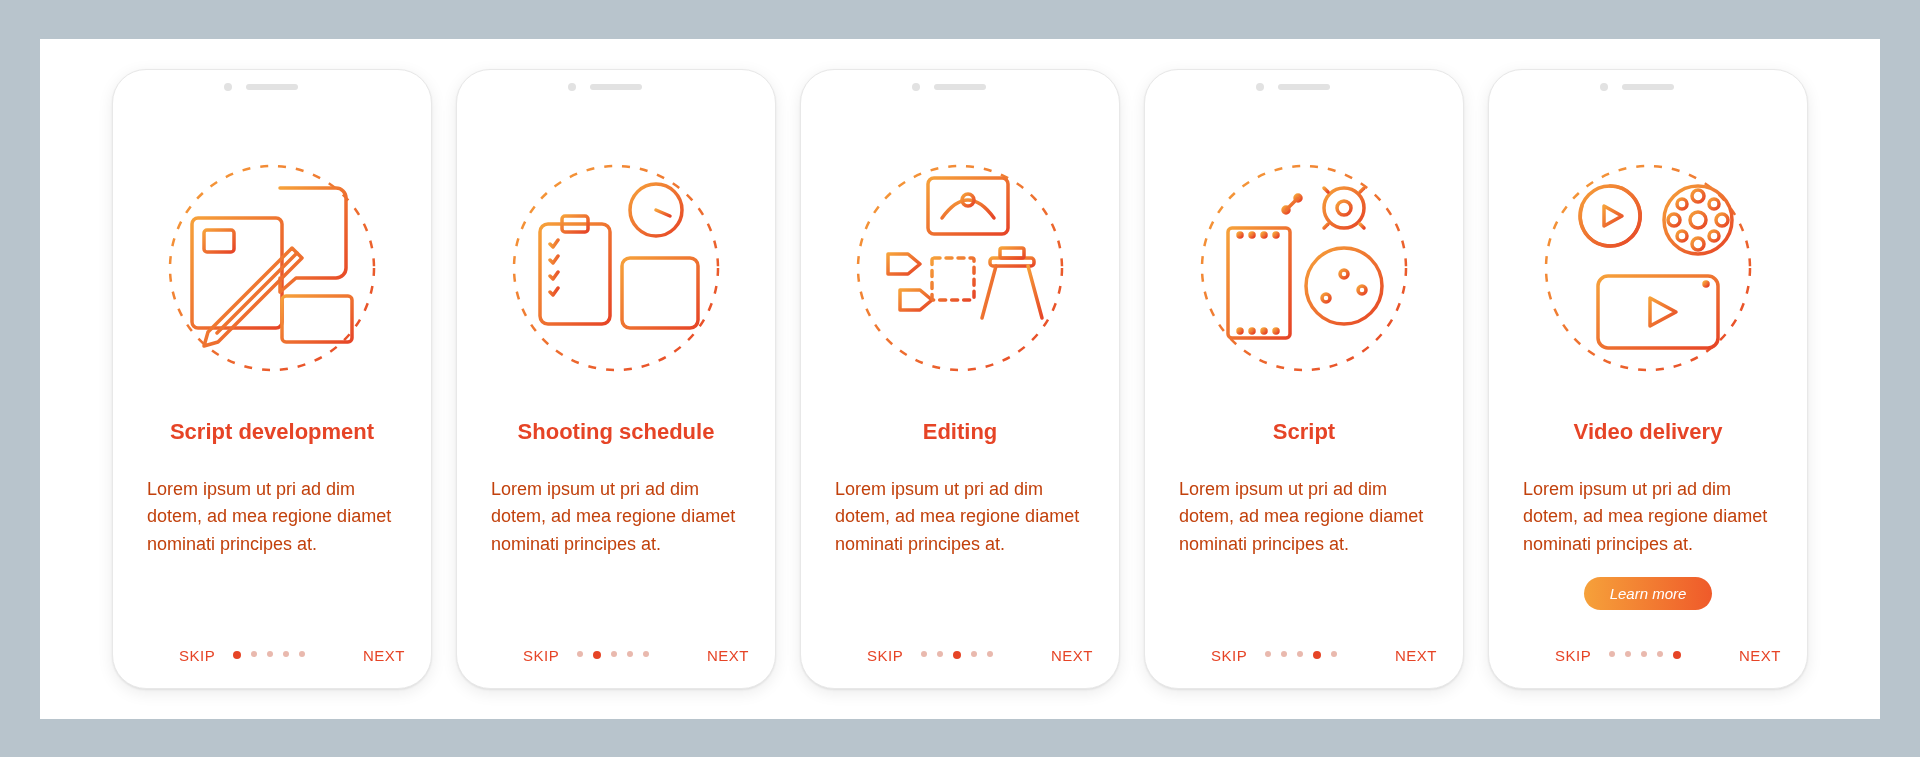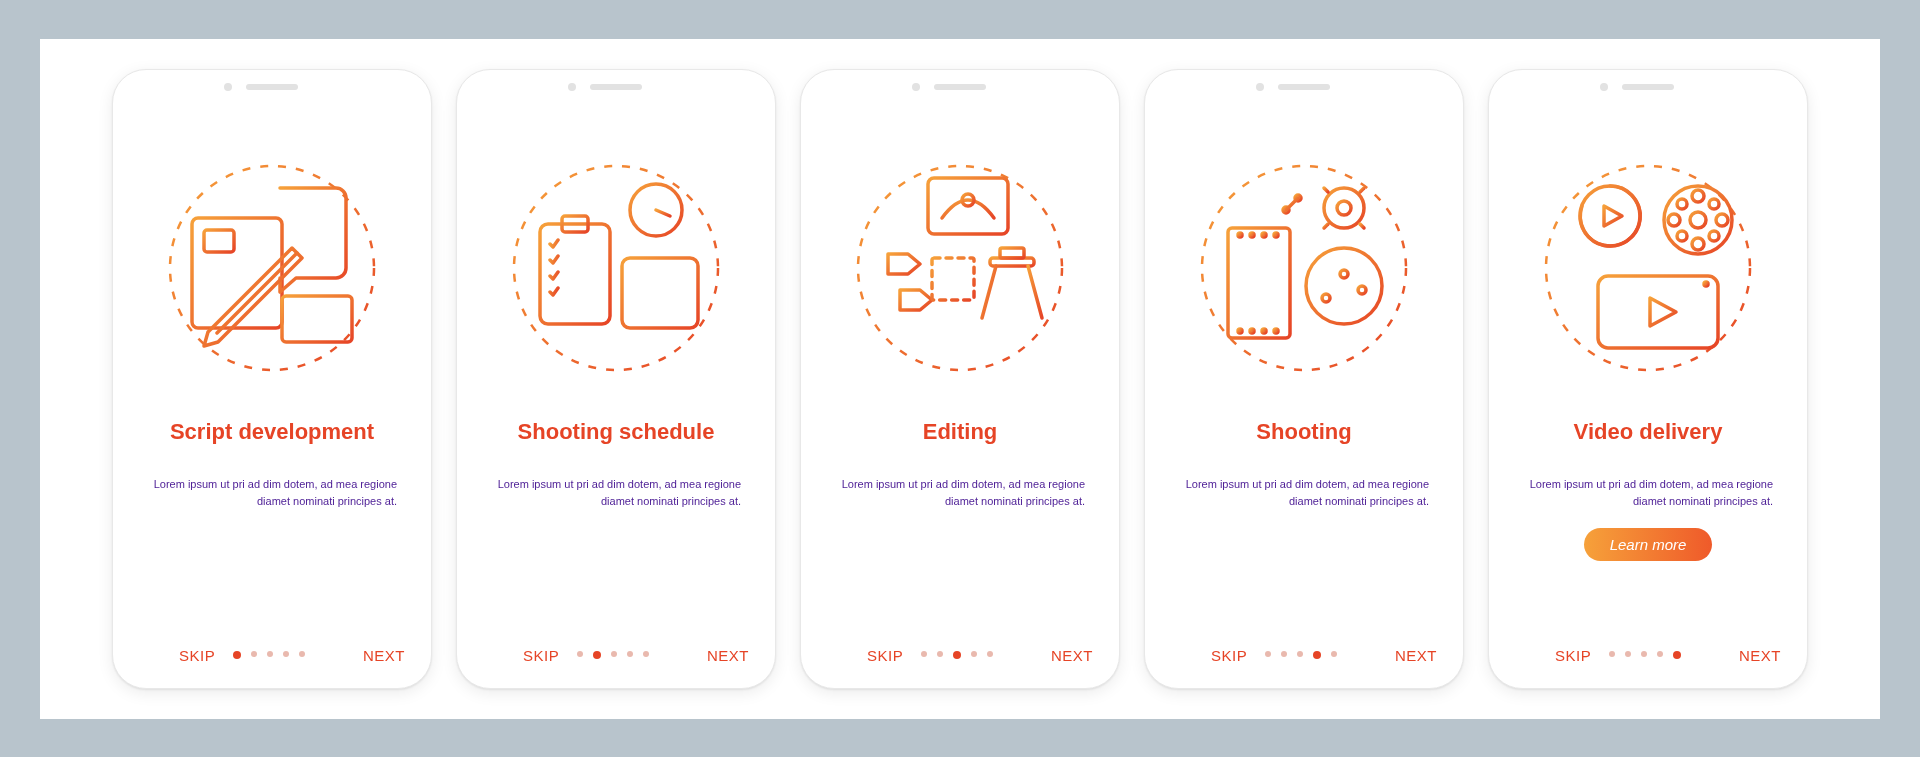--- a/index.html
+++ b/index.html
@@ -60,24 +60,24 @@
   .title {
     color: #e64426;
     font-size: 22px;
     text-align: center;
     line-height: 1.25;
     margin-bottom: 16px;
     min-height: 56px;
     display:flex; align-items:center; justify-content:center;
   }
   .desc {
-    color: #4c1d95;
-    font-size: 11px;
+    color: #c2410c;
+    font-size: 18px;
     line-height: 1.55;
-    text-align: right;
+    text-align: left;
     padding: 0 8px;
   }
   .cta {
     margin: 18px auto 0;
     display: block;
     padding: 8px 26px;
     border-radius: 999px;
     border: none;
     color: #fff;
     font-size: 15px;
@@ -274,21 +274,21 @@
             <circle cx="150" cy="116" r="4" fill="#fff"></circle>
             <circle cx="168" cy="132" r="4" fill="#fff"></circle>
             <circle cx="104" cy="40" r="3"></circle>
               <circle cx="92" cy="52" r="3"></circle>
               <line x1="104" y1="40" x2="92" y2="52"></line>
               <line x1="92" y1="52" x2="80" y2="52"></line>
           </g>
         </svg>
       </div>
     </div>
-    <h3 class="title">Shooting</h3>
+    <h3 class="title">Script</h3>
     <p class="desc">Lorem ipsum ut pri ad dim dotem, ad mea regione diamet nominati principes at.</p>
     <div class="navrow">
       <button class="skip">SKIP</button>
       <div class="dots">
         <span class="dot"></span>
         <span class="dot"></span>
         <span class="dot"></span>
         <span class="dot on"></span>
         <span class="dot"></span>
       </div>

